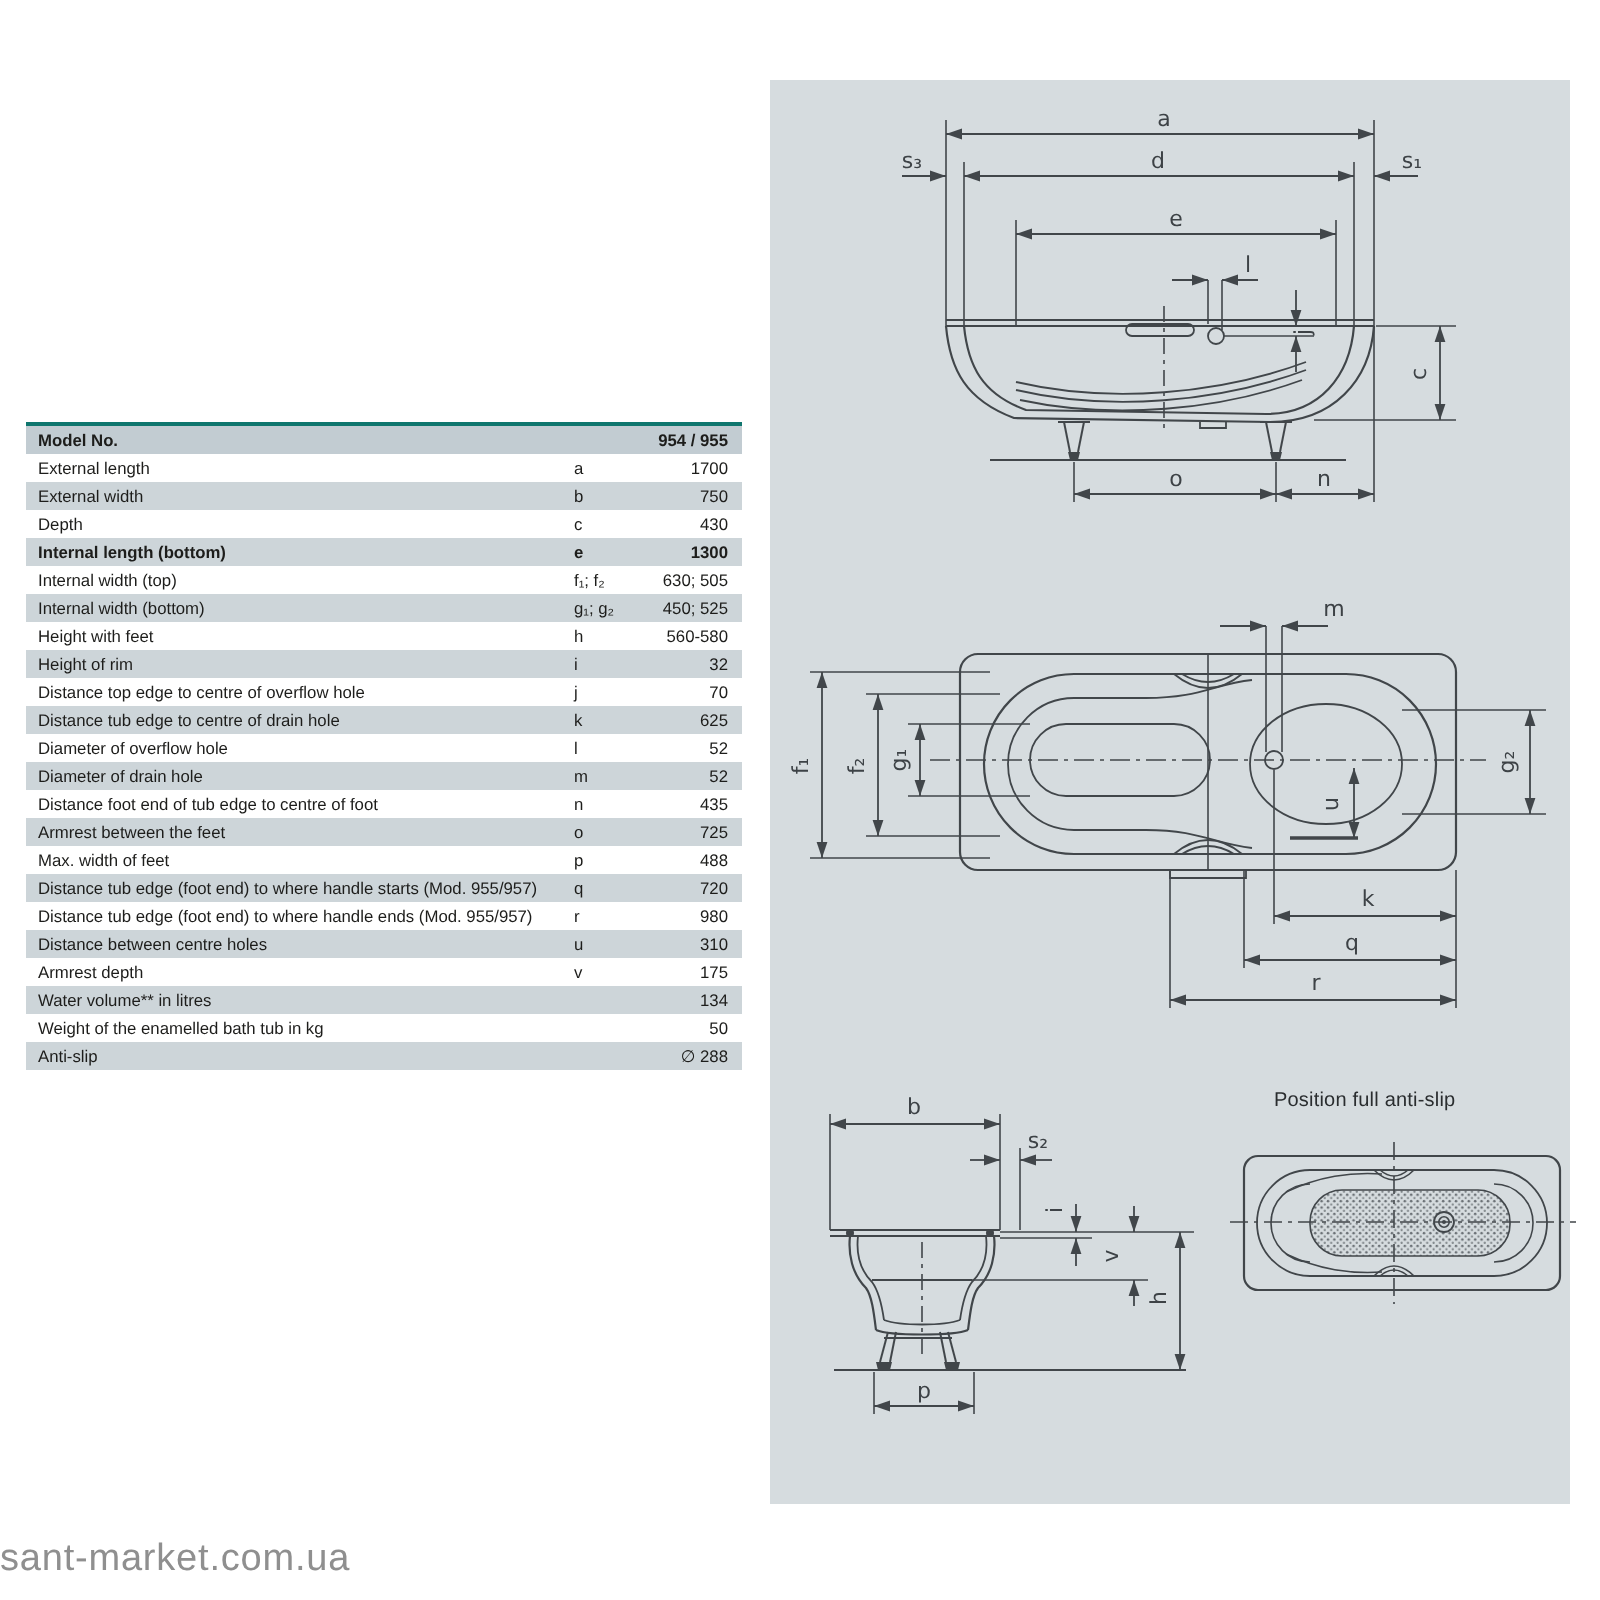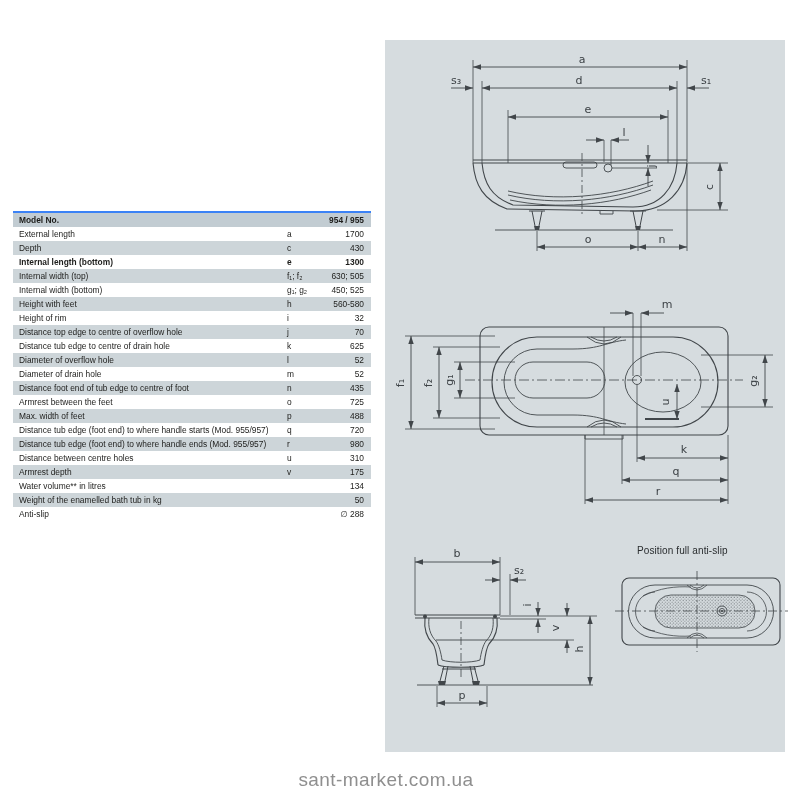--- a/index.html
+++ b/index.html
@@ -1,38 +1,38 @@
 <!DOCTYPE html>
 <html><head>
 <meta charset="utf-8">
 <style>
   html,body{margin:0;padding:0;}
   body{width:800px;height:800px;position:relative;background:#fff;overflow:hidden;
        font-family:"Liberation Sans","DejaVu Sans",sans-serif;color:#1d1d1b;}
   
   .spec-table-wrap{position:absolute;left:13px;top:211px;width:358px;}
-  table.spec{border-collapse:collapse;width:358px;table-layout:fixed;border-top:2px solid #3b82f6;}
+  table.spec{border-collapse:collapse;width:358px;table-layout:fixed;border-top:2px solid #0f766e;}
   table.spec td{height:14px;line-height:14px;font-size:8.4px;padding:0 0 0 6px;white-space:nowrap;overflow:hidden;vertical-align:middle;}
   table.spec col.c-label{width:272px;}
   table.spec col.c-sym{width:38px;}
   table.spec col.c-val{width:48px;}
   table.spec td.sym{padding-left:2px;}
   table.spec td.val{text-align:right;padding:0 7px 0 0;}
   tr.header-row{background:#c2ccd2;}
   tr.header-row td{font-weight:bold;}
   #spec-body tr:nth-child(even){background:#cdd5d9;}
   #spec-body tr:nth-child(odd){background:#ffffff;}
   #spec-body tr.bold-row td{font-weight:bold;}
   
   .panel{position:absolute;left:385px;top:40px;width:400px;height:712px;background:#d6dcdf;}
   .panel svg{position:absolute;overflow:visible;}
   svg text{font-family:"DejaVu Sans","Liberation Sans",sans-serif;font-size:11px;fill:#3d4246;}
   .antislip-title{position:absolute;left:236px;top:505px;font-size:10px;line-height:11px;color:#2a2d2f;letter-spacing:0.1px;padding-left:16px;}
   
-  .watermark{position:absolute;left:0;top:769px;width:772px;text-align:center;
+  .watermark{position:absolute;left:0;top:769px;width:772px;text-align:left;
              font-size:19px;color:#8f8f8f;letter-spacing:0.4px;}
 </style>
 </head>
 <body>
 
 <div class="spec-table-wrap">
   <table class="spec">
     <colgroup>
         <col class="c-label">
         <col class="c-sym">
@@ -43,20 +43,25 @@
         <td>Model No.</td>
         <td class="sym"></td>
         <td class="val">954 / 955</td>
       </tr>
     </tbody>
     <tbody id="spec-body">
         <tr>
           <td>External length</td>
           <td class="sym">a</td>
           <td class="val">1700</td>
+        </tr>
+        <tr>
+          <td>External width</td>
+          <td class="sym">b</td>
+          <td class="val">750</td>
         </tr>
         <tr>
           <td>Depth</td>
           <td class="sym">c</td>
           <td class="val">430</td>
         </tr>
         <tr class="bold-row">
           <td>Internal length (bottom)</td>
           <td class="sym">e</td>
           <td class="val">1300</td>

